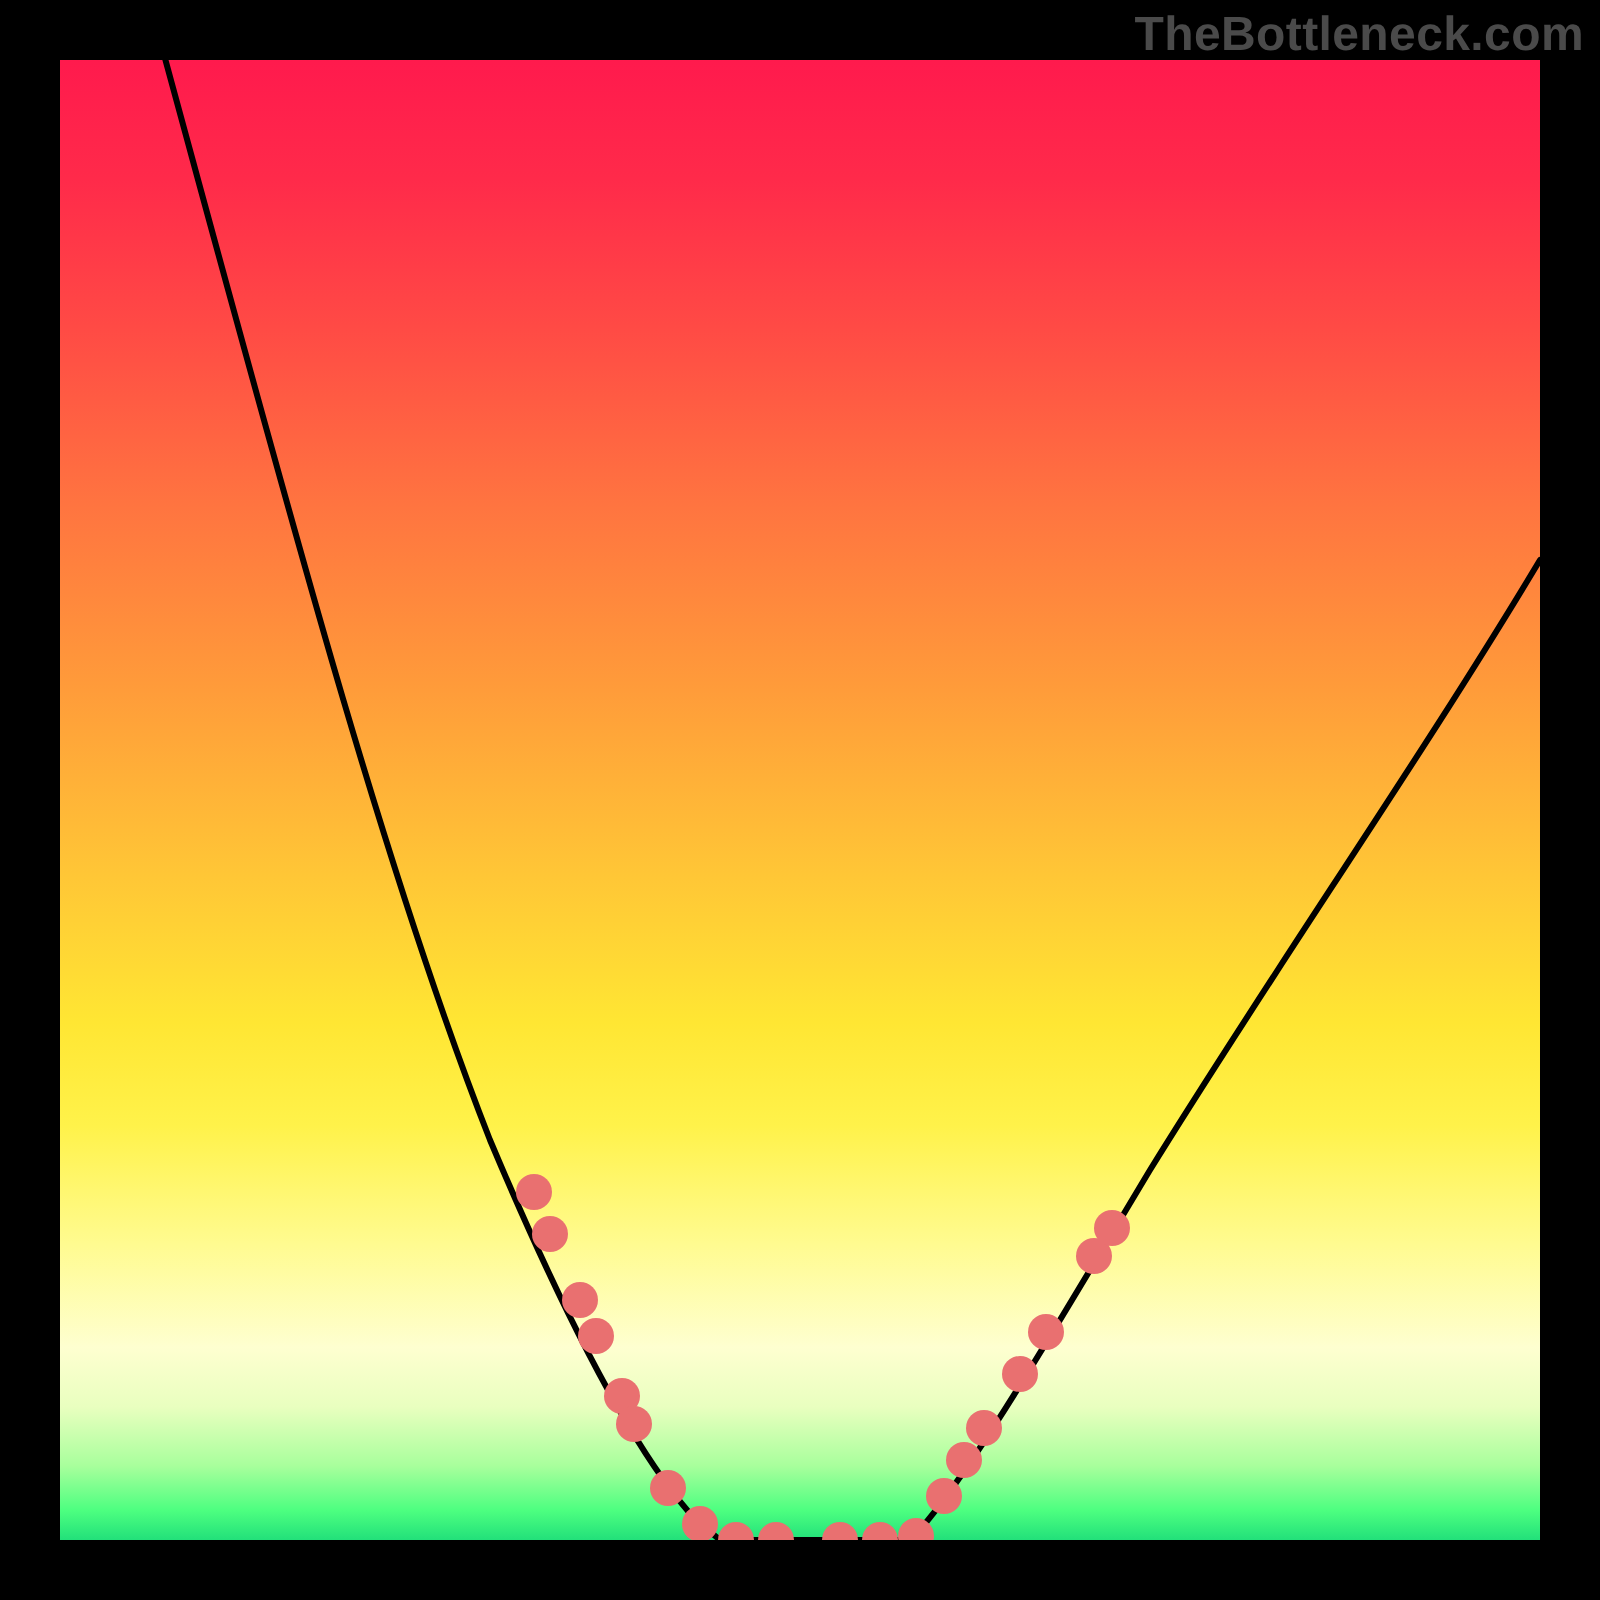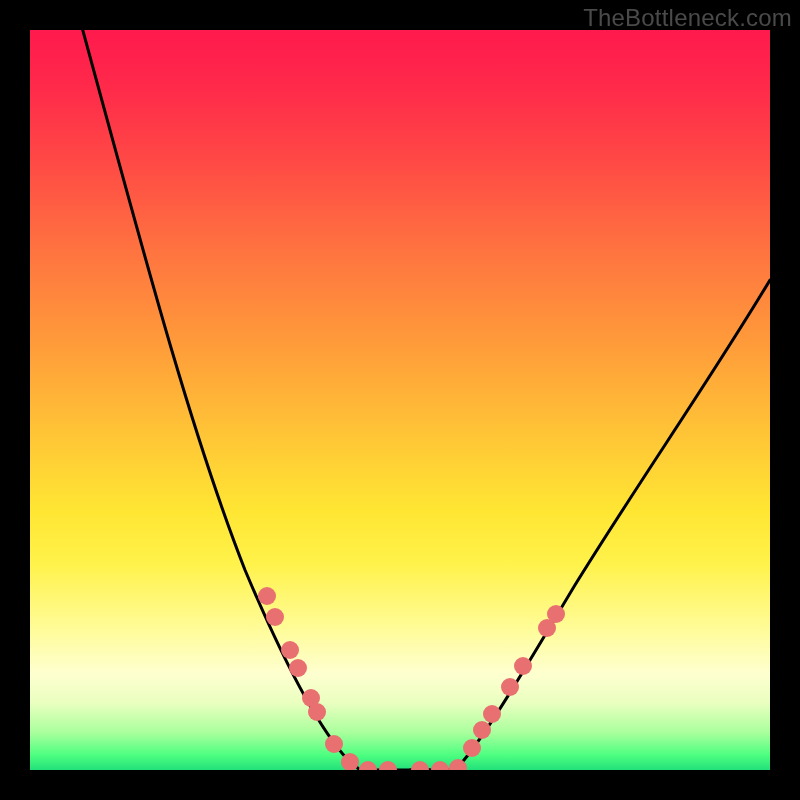--- a/index.html
+++ b/index.html
@@ -47,21 +47,21 @@
       #4dff80 98%,
       #22e07a 100%
     );
   }
   .watermark {
     position: absolute;
     right: 8px;
     top: 4px;
     color: #4a4a4a;
     font-size: 24px;
-    font-weight: 400;
+    font-weight: 700;
     letter-spacing: 0.2px;
     user-select: none;
   }
   svg.curves {
     position: absolute;
     inset: 0;
   }
 </style>
 </head>
 <body>

